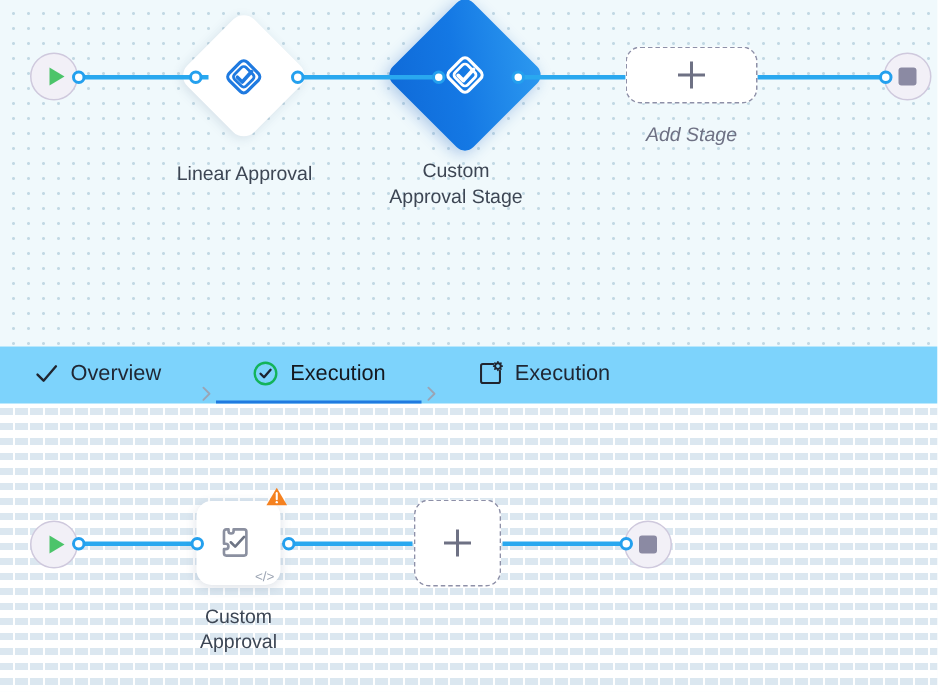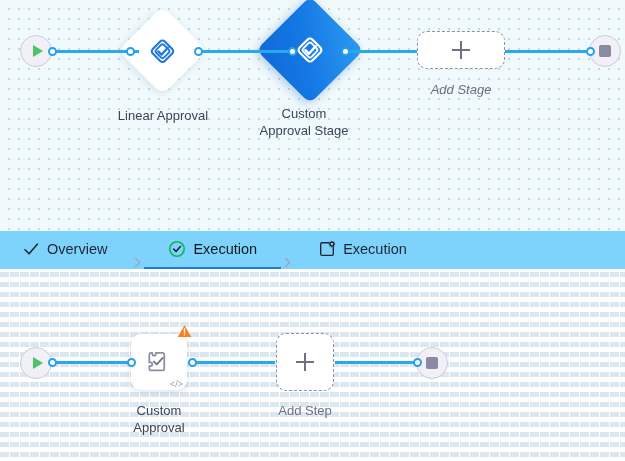--- a/index.html
+++ b/index.html
@@ -347,21 +347,20 @@
       <span class="code-glyph">&lt;/&gt;</span>
     </div>
     <div class="port" style="left:127px; top:86px;"></div>
     <div class="port" style="left:188px; top:86px;"></div>
     <div class="node-label" style="left:159px; top:130px;">Custom
 Approval</div>
 
     <div class="add-box" style="left:276px; top:61px; width:58px; height:58px; border-radius:10px;">
       <div class="plus"></div>
     </div>
-    <div class="node-label" style="left:305px; top:130px; color:#6e7184;">Add Step</div>
 
     <div class="endpoint" style="left:416px; top:75px;">
       <div class="stop-sq"></div>
     </div>
     <div class="port" style="left:413px; top:86px;"></div>
   </div>
 
 </div>
 
 </body></html>

